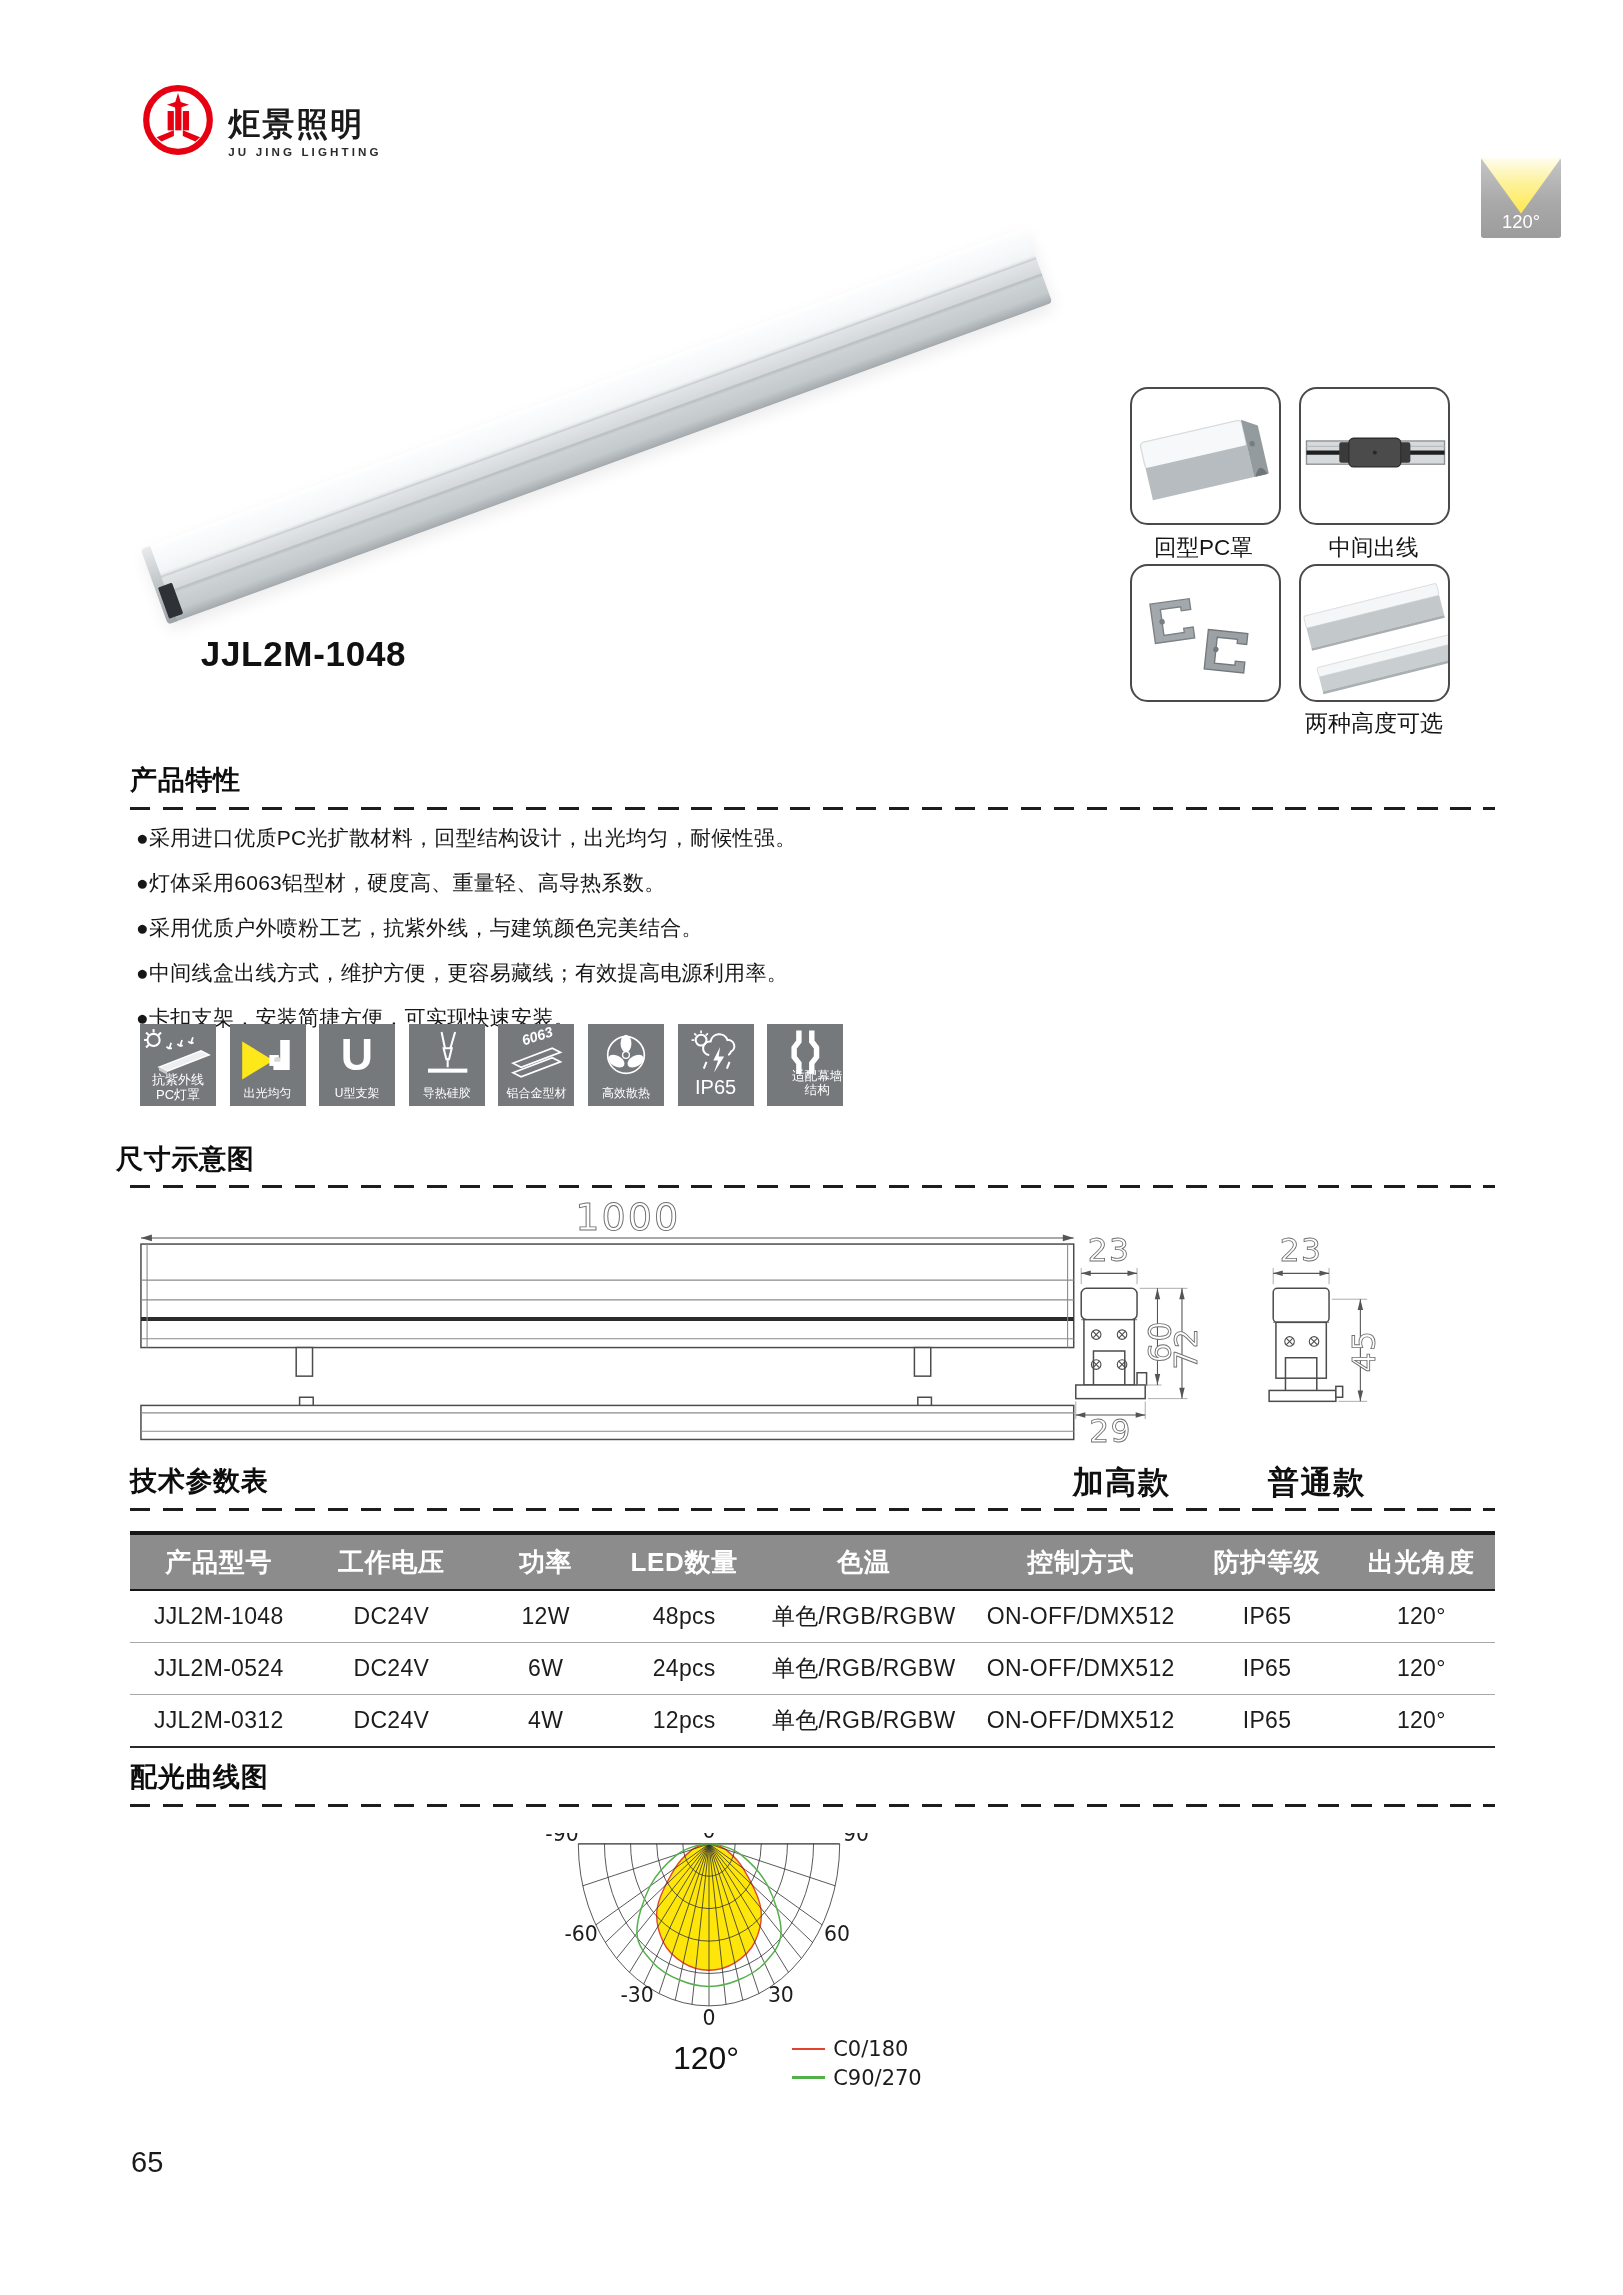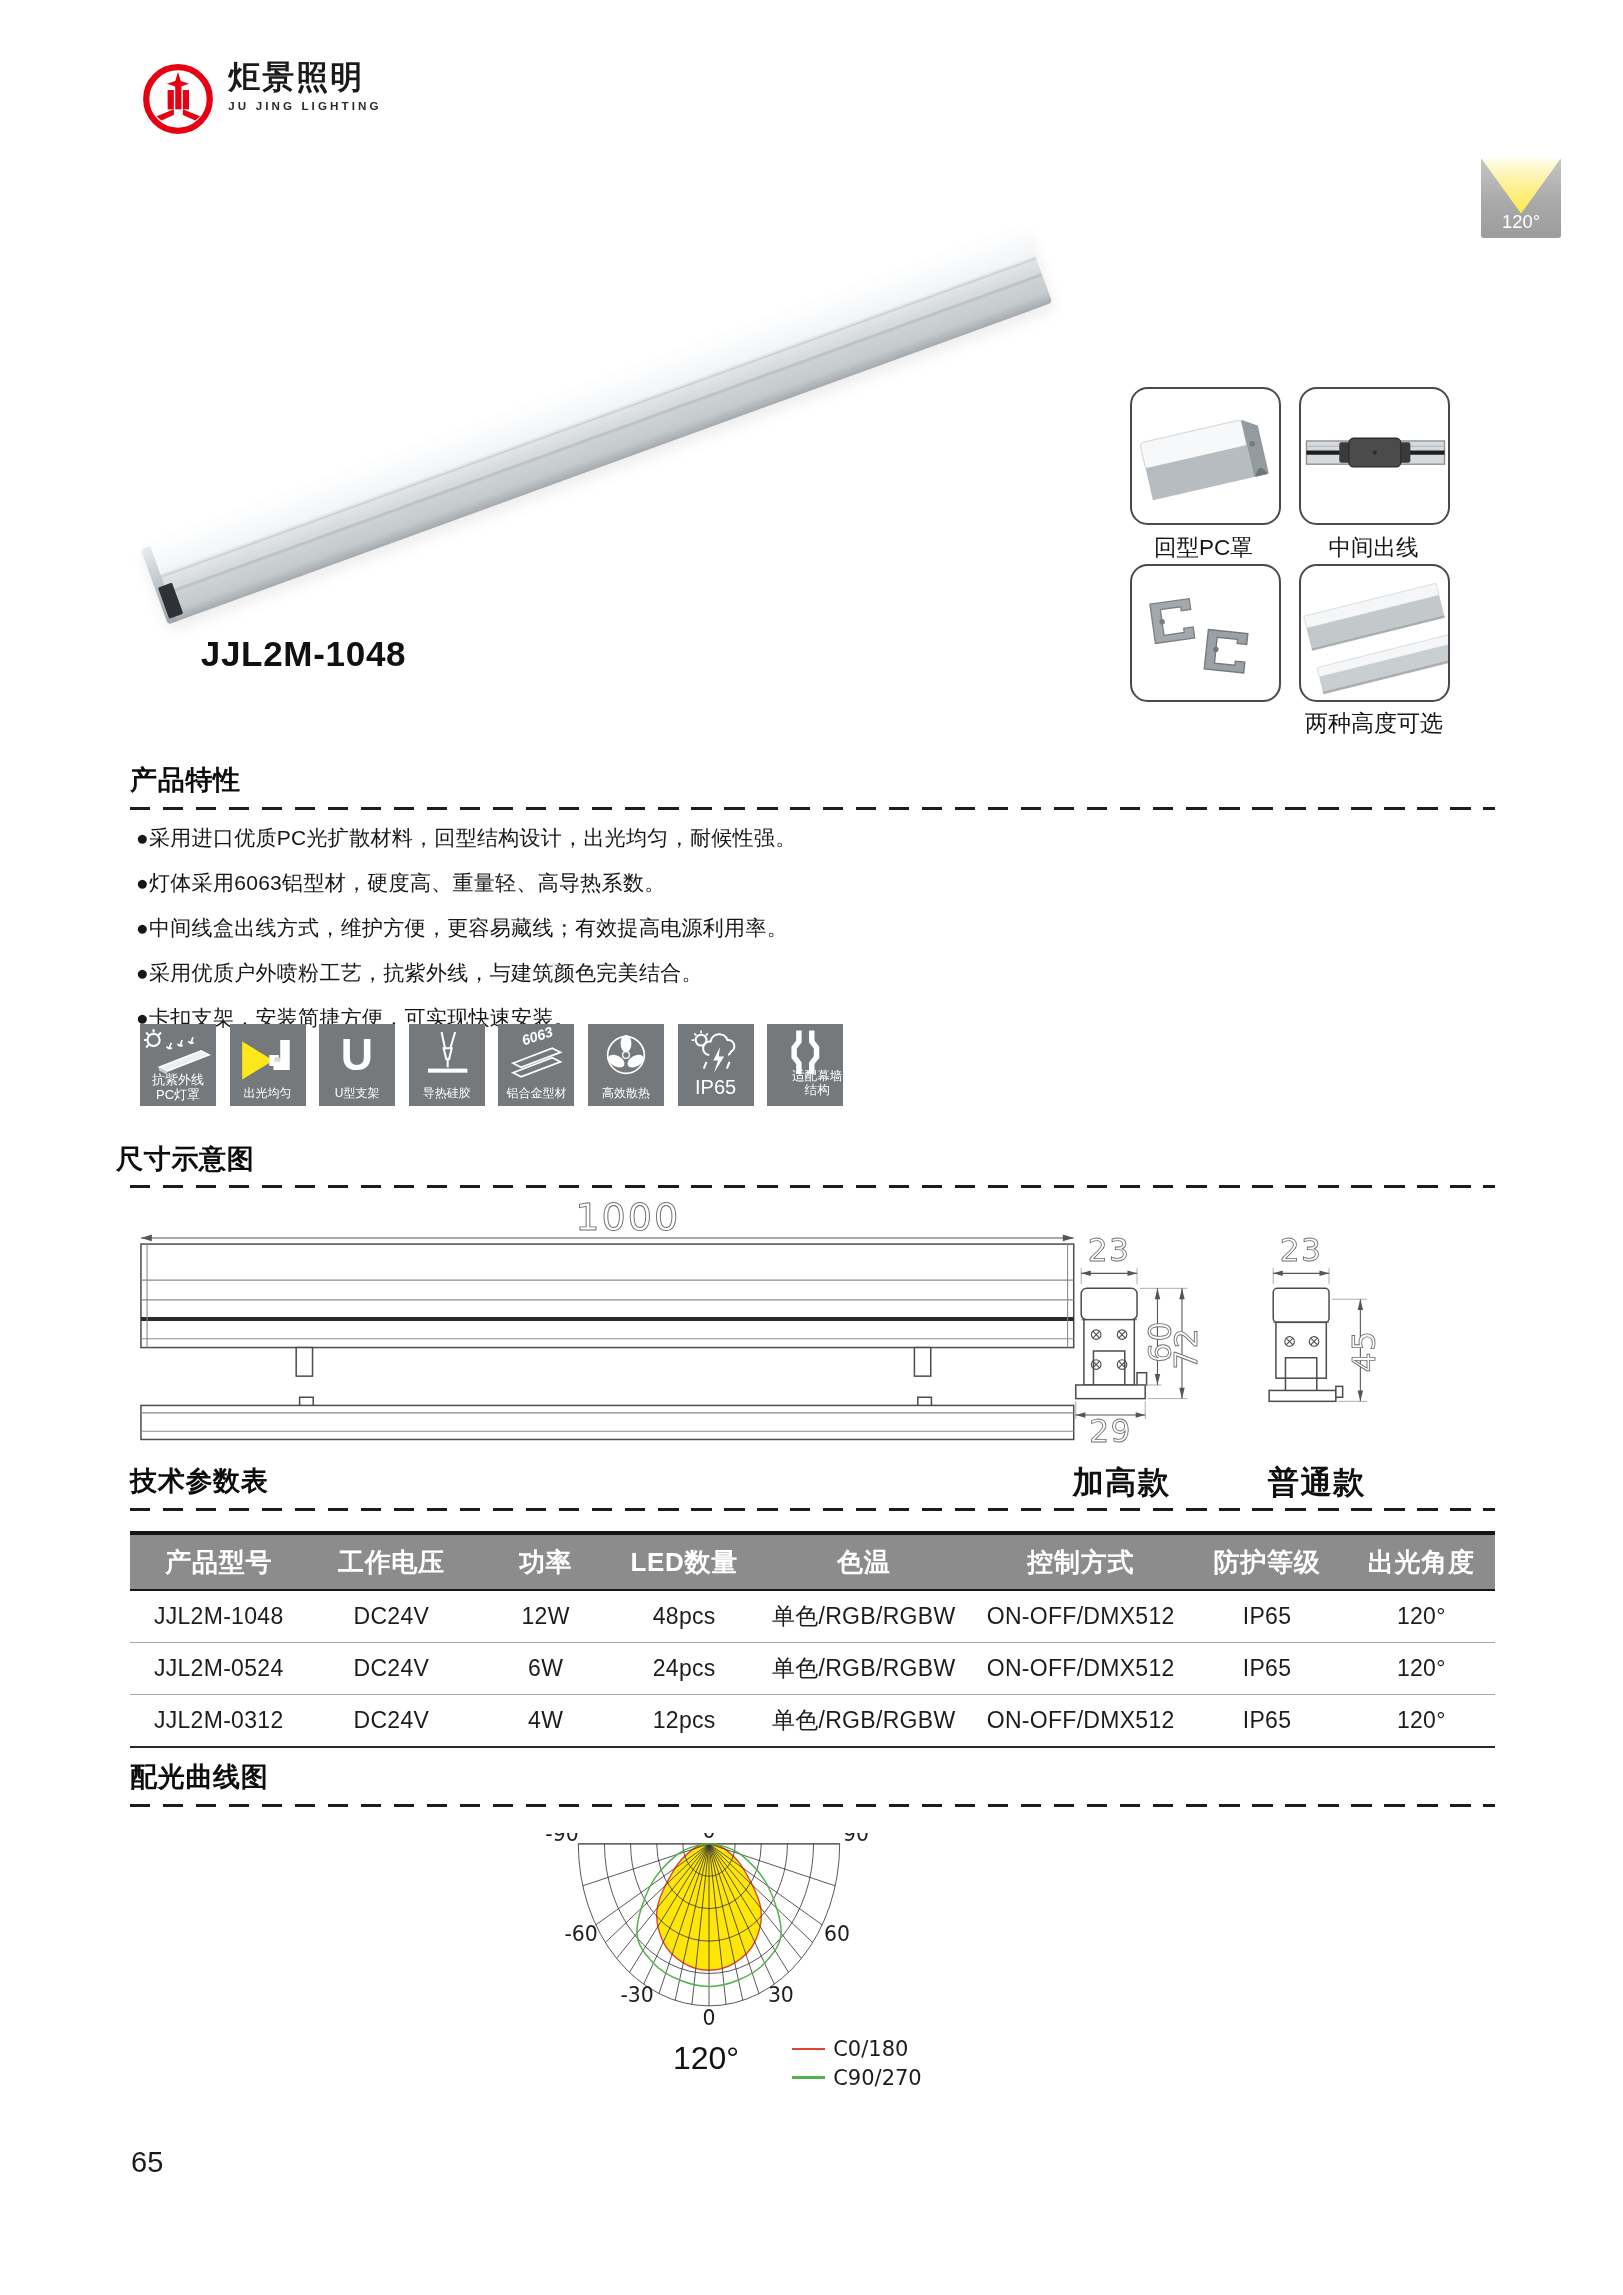--- a/index.html
+++ b/index.html
@@ -1,21 +1,21 @@
 <!DOCTYPE html>
 <html style="font-size:11px"><head>
 <meta charset="utf-8">
 <style>
   html,body{margin:0;padding:0;background:#e8e8e8;}
   .page{position:relative;width:1623px;height:2295px;background:#ffffff;overflow:hidden;
         font-family:"Liberation Sans","DejaVu Sans",sans-serif;color:#111;}
   .abs{position:absolute;}
 
   
-  .brand{left:140px;top:61px;display:flex;align-items:flex-start;gap:12.3px;}
+  .brand{left:140px;top:82px;display:flex;align-items:flex-end;gap:12.3px;}
   .brand-text .cn{font-size:32px;font-weight:bold;letter-spacing:2px;color:#1a1a1a;line-height:1;}
   .brand-text .en{font-size:11.6px;font-weight:bold;letter-spacing:3.1px;color:#2a2a2a;margin-top:5.5px;}
 
   
   .badge{left:1481px;top:158px;width:80px;height:80px;border-radius:2.7px;overflow:hidden;
          background:linear-gradient(180deg,#c6c6c6 0%,#a9a9a9 55%,#9c9c9c 100%);}
   .badge-label{position:absolute;left:0;right:0;bottom:5.5px;text-align:center;
                color:#fff;font-size:18.4px;font-weight:400;}
 
   
@@ -183,22 +183,22 @@
       </g>
     </svg>
   </div>
   <div class="abs thumb-caption" style="left:1289px;top:708px;width:170px;font-size:23px;">两种高度可选</div>
 
   <div class="abs sec-head" style="left:130px;top:762px;">产品特性</div>
   <div class="abs dashline" style="top:807px;"></div>
   <ul class="abs features">
     <li>●采用进口优质PC光扩散材料，回型结构设计，出光均匀，耐候性强。</li>
     <li>●灯体采用6063铝型材，硬度高、重量轻、高导热系数。</li>
+    <li>●采用优质户外喷粉工艺，抗紫外线，与建筑颜色完美结合。</li>
     <li>●中间线盒出线方式，维护方便，更容易藏线；有效提高电源利用率。</li>
-    <li>●采用优质户外喷粉工艺，抗紫外线，与建筑颜色完美结合。</li>
     <li>●卡扣支架，安装简捷方便，可实现快速安装。</li>
   </ul>
 
   <div class="abs tiles">
     <div class="tile">
       <svg width="76" height="53" viewBox="0 0 112 78">
         <circle cx="20" cy="22" r="9" fill="none" stroke="#fff" stroke-width="3"></circle>
         <g stroke="#fff" stroke-width="3">
           <line x1="20" y1="6" x2="20" y2="11"></line>
             <line x1="6" y1="22" x2="11" y2="22"></line>

